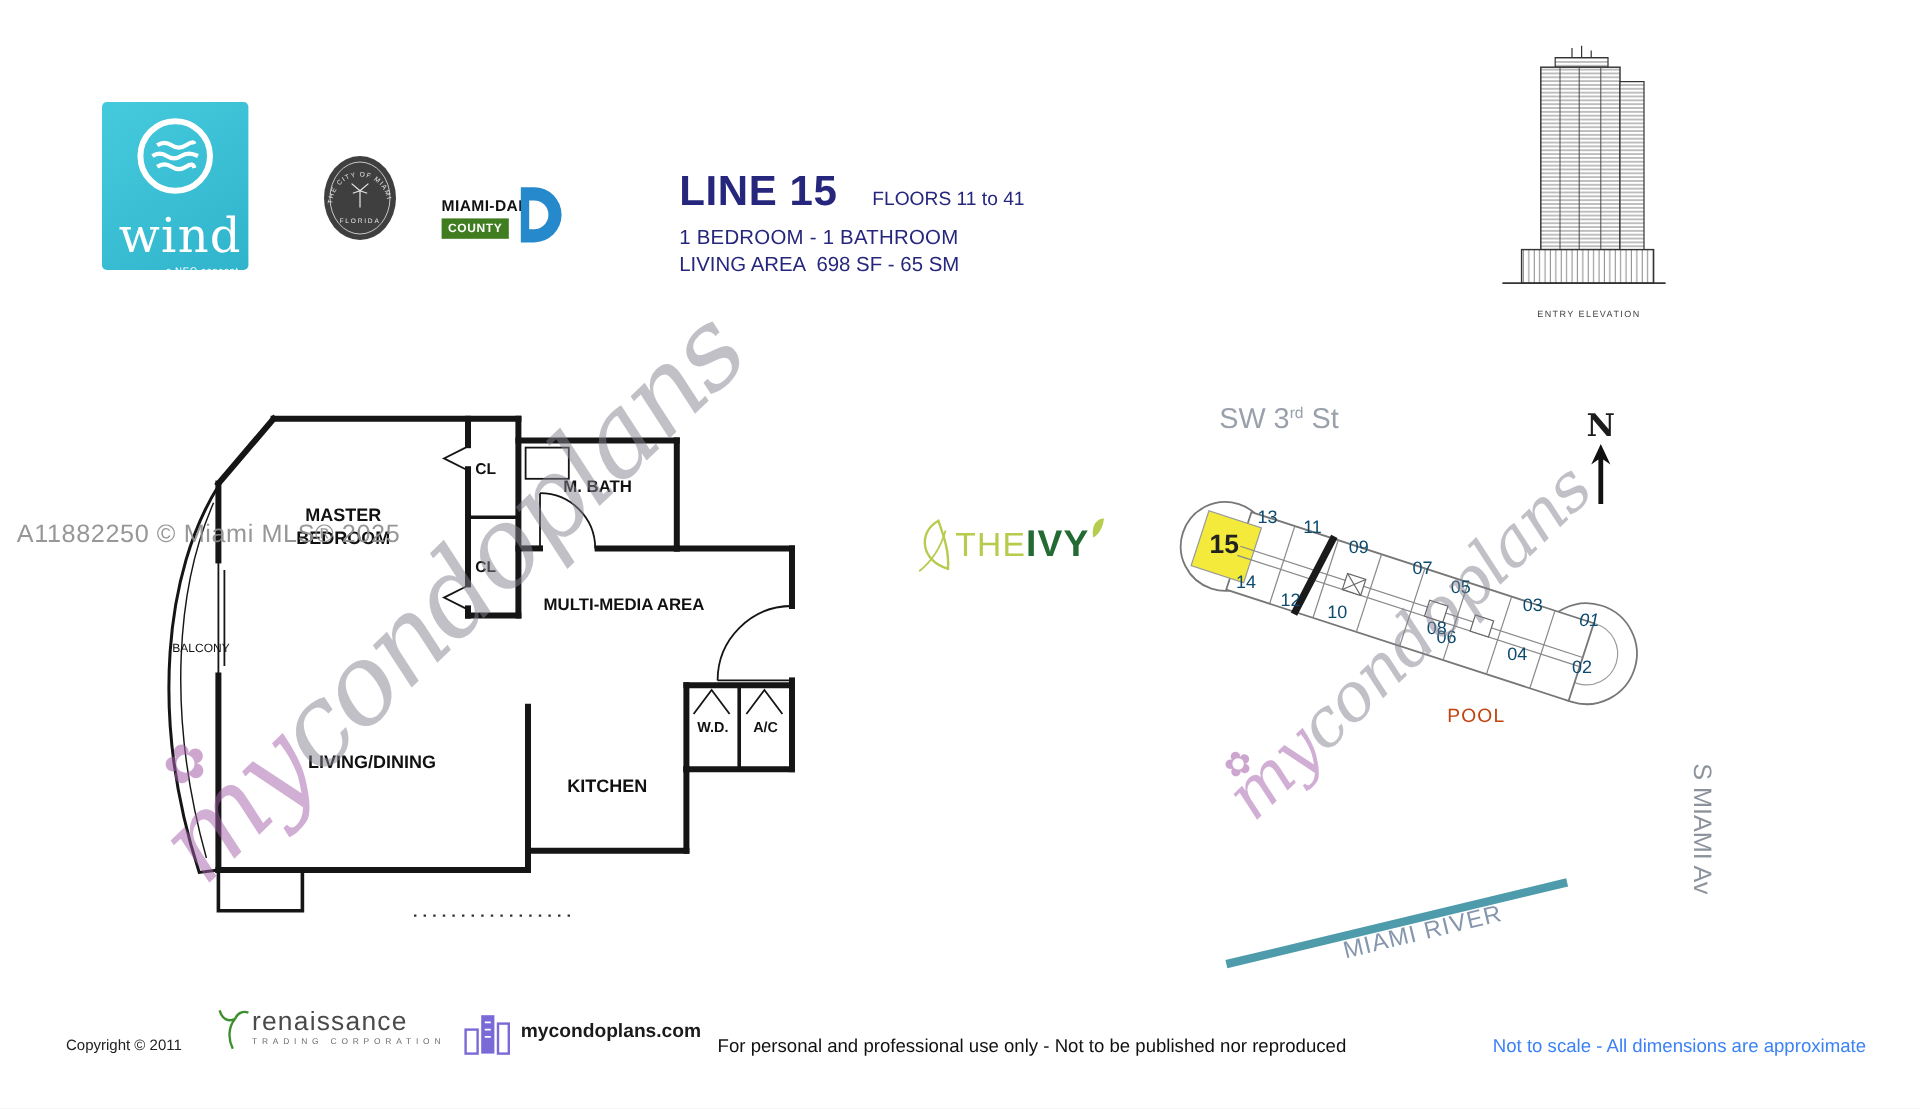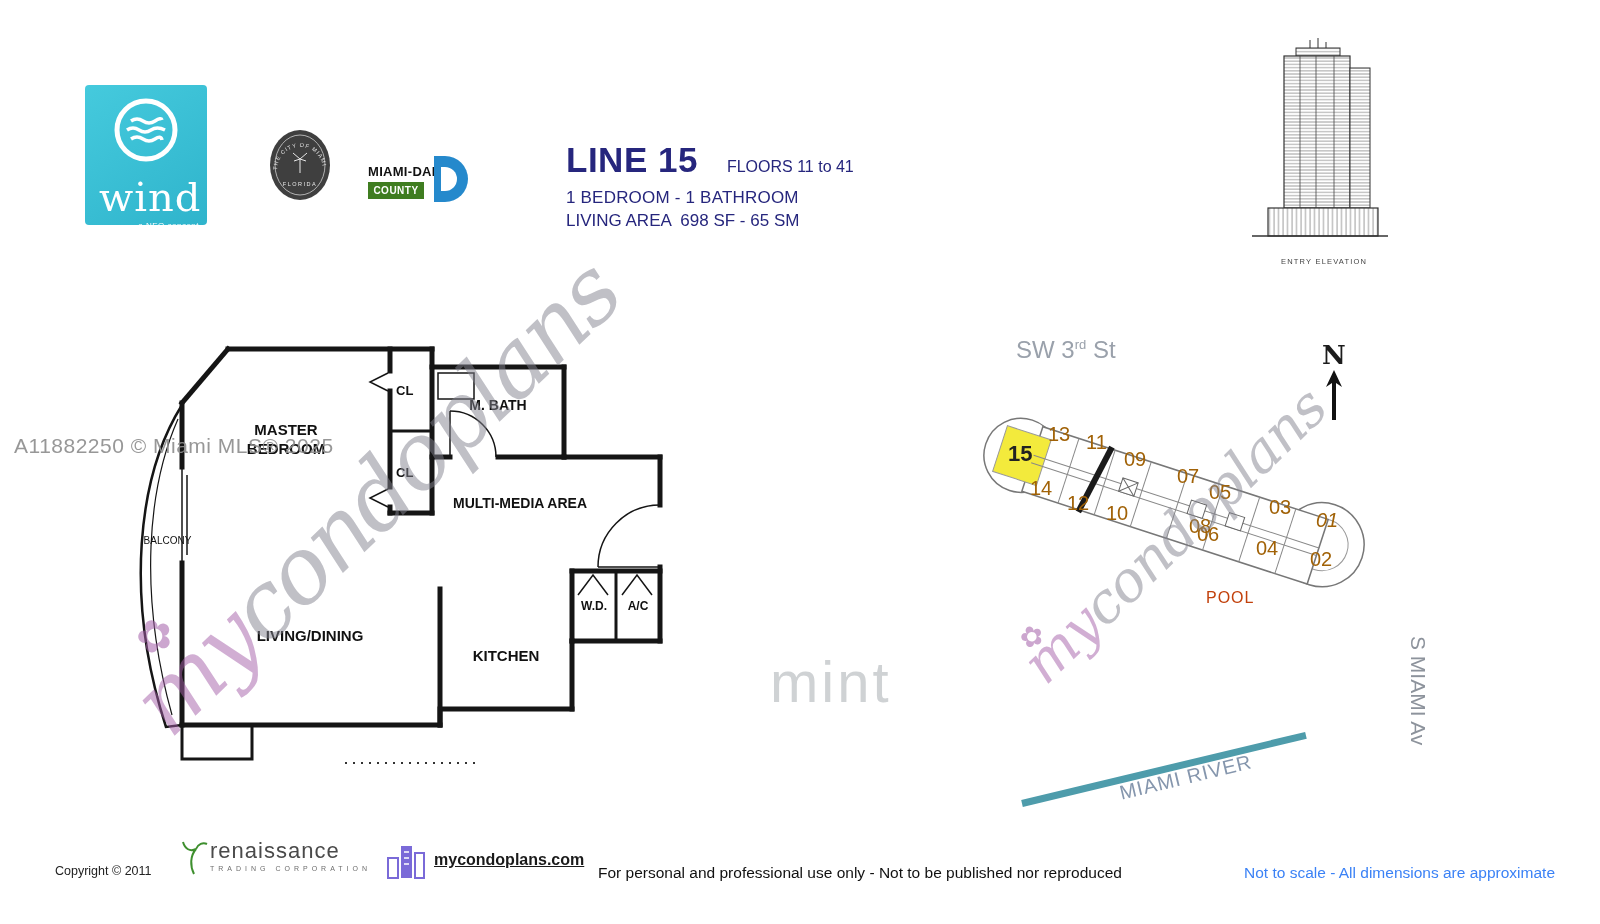--- a/index.html
+++ b/index.html
@@ -64,41 +64,41 @@
   .wm-mls{left:14px;top:434px;font-size:21px;color:#8f8f8f;letter-spacing:.5px;opacity:.92;z-index:6;}
 
   
   .ivy{left:760px;top:430px;z-index:4;display:flex;align-items:flex-start;}
   .ivy-the{font-size:28px;font-weight:400;color:#b5cc4e;letter-spacing:1px;margin-top:8px;}
   .ivy-name{font-size:31px;font-weight:bold;color:#236b33;letter-spacing:1px;margin-top:5px;}
   .mint{left:770px;top:648px;font-size:58px;color:#cfd2d4;letter-spacing:3px;font-weight:500;z-index:4;}
 
   
   .siteplan-svg{left:975px;top:385px;z-index:2;}
-  .unit{position:absolute;z-index:4;font-size:20px;font-weight:500;color:#a16207;}
+  .unit{position:absolute;z-index:4;font-size:15px;font-weight:500;color:#0c4a6e;}
   .unit-hl{font-size:22px;font-weight:bold;color:#222;}
   .street-top{left:1016px;top:336px;font-size:24px;color:#9aa1ab;z-index:4;}
   .street-top sup{font-size:13px;}
   .north{left:1322px;top:340px;z-index:4;text-align:center;}
   .north-n{font-family:"DejaVu Serif",serif;font-size:26px;font-weight:600;color:#1c1c1c;}
   .pool{left:1206px;top:589px;font-size:16px;color:#c2410c;letter-spacing:1px;z-index:4;}
   .river-line{left:1022px;top:800px;width:292px;height:7px;background:#4e9cab;
               transform:rotate(-13.5deg);transform-origin:0 50%;z-index:3;}
   .river-label{left:1118px;top:766px;font-size:20px;color:#8596ad;letter-spacing:1px;
                transform:rotate(-13.5deg);z-index:3;}
   .street-right{left:1406px;top:636px;writing-mode:vertical-rl;font-size:21px;color:#8d939c;z-index:4;}
 
   
   .f-copy{left:55px;top:864px;font-size:12.5px;color:#222;z-index:4;}
   .renaissance{left:180px;top:840px;z-index:4;display:flex;align-items:flex-start;}
   .ren-text{margin-left:2px;}
   .ren-name{font-size:22px;color:#4a4a4a;letter-spacing:1px;line-height:1;}
   .ren-sub{font-size:7px;color:#6d6d6d;letter-spacing:4px;margin-top:3px;}
   .mcp{left:386px;top:840px;z-index:4;display:flex;align-items:center;}
-  .mcp-text{margin-left:8px;font-size:16px;font-weight:600;color:#1a1a1a;text-decoration:underline;}
+  .mcp-text{margin-left:8px;font-size:16px;font-weight:600;color:#1a1a1a;}
   .f-disclaimer{left:598px;top:864px;font-size:15.5px;color:#111;z-index:4;}
   .f-scale{left:1244px;top:864px;font-size:15.5px;color:#3b82f6;z-index:4;}
 </style>
 </head>
 <body>
 
 <div class="canvas">
 
   <div class="abs wind-logo">
     <svg class="wind-waves" width="70" height="70" viewBox="0 0 70 70">
@@ -246,21 +246,31 @@
   <div class="wm wm-main">
     <span class="wm-my">my</span><span class="wm-rest">condoplans</span>
   </div>
   <div class="wm wm-side">
     <span class="wm-my">my</span><span class="wm-rest">condoplans</span>
   </div>
   <div class="abs wm-flower wm-flower-1">✿</div>
   <div class="abs wm-flower wm-flower-2">✿</div>
   <div class="abs wm-mls">A11882250 © Miami MLS® 2025</div>
 
-  <div class="abs mint">mint</div>
+  <div class="abs ivy">
+    <svg width="36" height="50" viewBox="0 0 36 50">
+      <path d="M30 44 C 8 38, 4 14, 22 4 C 27 18, 31 30, 30 44 Z" fill="none" stroke="#b5cc4e" stroke-width="2"></path>
+      <path d="M6 46 C 16 38, 24 26, 28 12" fill="none" stroke="#b5cc4e" stroke-width="1.5"></path>
+    </svg>
+    <span class="ivy-the">THE</span>
+    <span class="ivy-name">IVY</span>
+    <svg width="14" height="20" viewBox="0 0 14 20">
+      <path d="M3 18 C 1 8, 6 2, 12 2 C 11 10, 8 15, 3 18 Z" fill="#b5cc4e"></path>
+    </svg>
+  </div>
 
   <svg class="abs siteplan-svg" width="420" height="250" viewBox="0 0 420 250">
     <g transform="rotate(18 45 70)" stroke="#777" fill="#fff">
       <circle cx="46" cy="70" r="37" stroke-width="1.5"></circle>
       <circle cx="360" cy="62" r="42" stroke-width="1.5"></circle>
       <circle cx="360" cy="62" r="26" stroke-width="1" stroke="#9a9a9a" fill="none"></circle>
       <rect x="58" y="36" width="300" height="68" stroke-width="1.5"></rect>
       <rect x="24" y="46" width="46" height="48" fill="#f3ea3c" stroke="#999" stroke-width="1"></rect>
       <line x1="58" y1="66" x2="358" y2="66" stroke="#888" stroke-width="1"></line>
       <line x1="58" y1="74" x2="358" y2="74" stroke="#888" stroke-width="1"></line>

